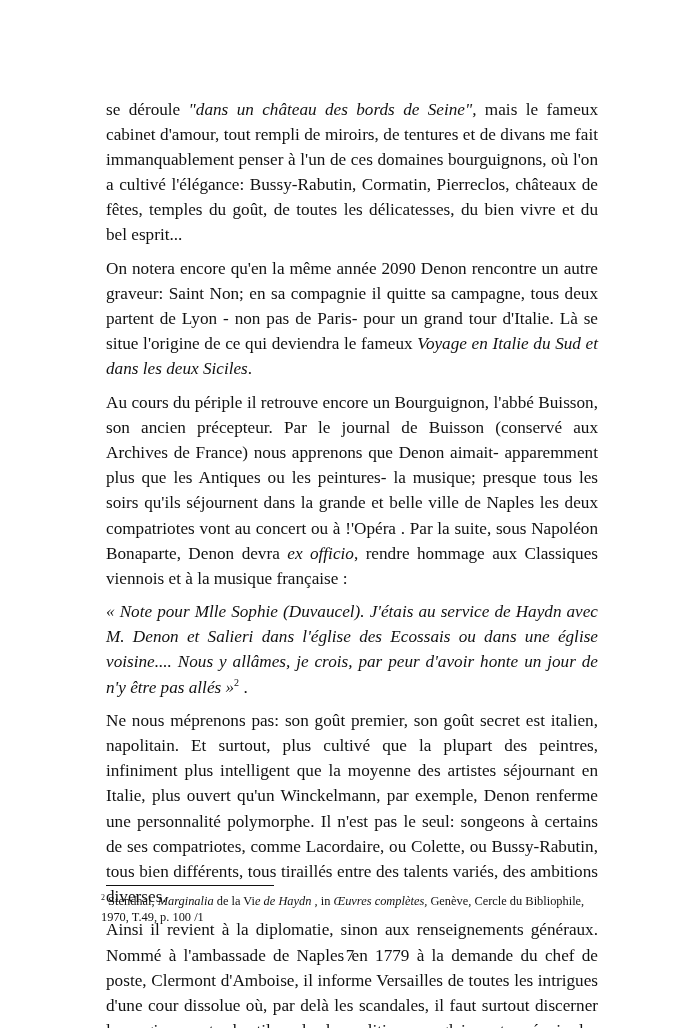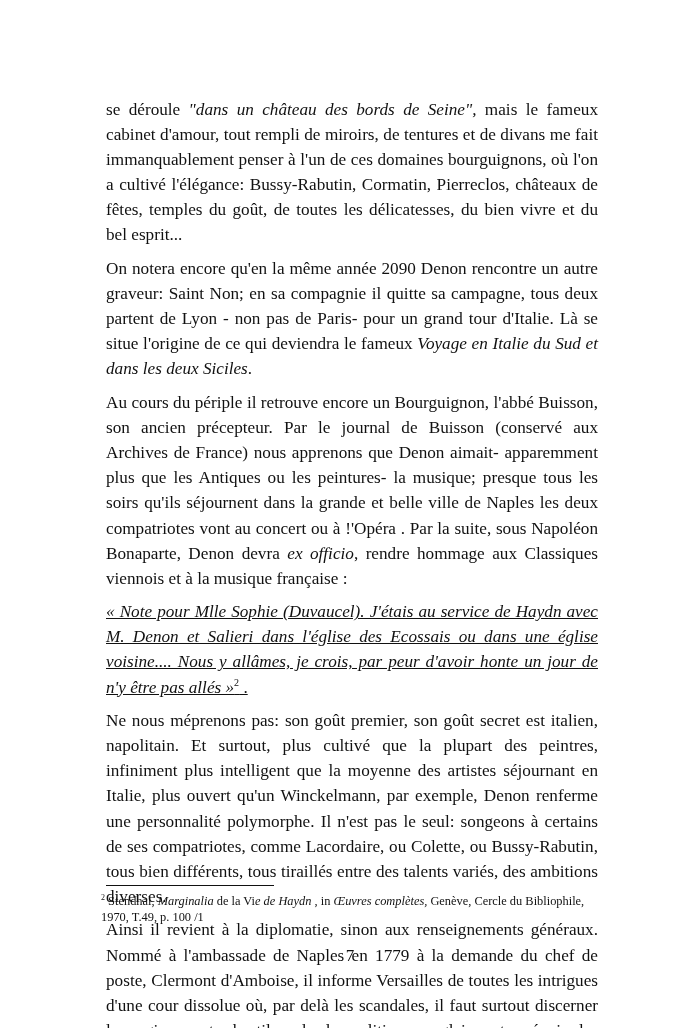--- a/index.html
+++ b/index.html
@@ -6,21 +6,21 @@
   body { width: 700px; height: 1028px; position: relative; overflow: hidden; }
   .page {
     position: absolute; left: 0; top: 0; width: 700px; height: 1028px; background: #fff;
     font-family: "Liberation Serif", "DejaVu Serif", serif; color: #111;
   }
   .body-text {
     position: absolute; left: 106px; top: 97px; width: 492px;
     font-size: 17.2px; line-height: 25.1px; text-align: justify;
   }
   .body-text p { margin: 0 0 8.5px 0; }
-  .body-text p.quote { font-style: italic; text-decoration: underline; }
+  .body-text p.quote { font-style: italic; }
   em, i { font-style: italic; }
   sup { font-size: 10px; line-height: 0; vertical-align: 7px; font-style: normal; }
   .fn-rule { position: absolute; left: 106px; top: 885px; width: 168px; height: 0; border-top: 1.3px solid #111; }
   .footnote {
     position: absolute; left: 101px; top: 893px; width: 500px;
     font-size: 12.4px; line-height: 16px; text-align: left;
   }
   .footnote sup { font-size: 8px; vertical-align: 5px; }
   .page-number {
     position: absolute; left: 0; width: 700px; top: 946px; text-align: center; font-size: 17px;

